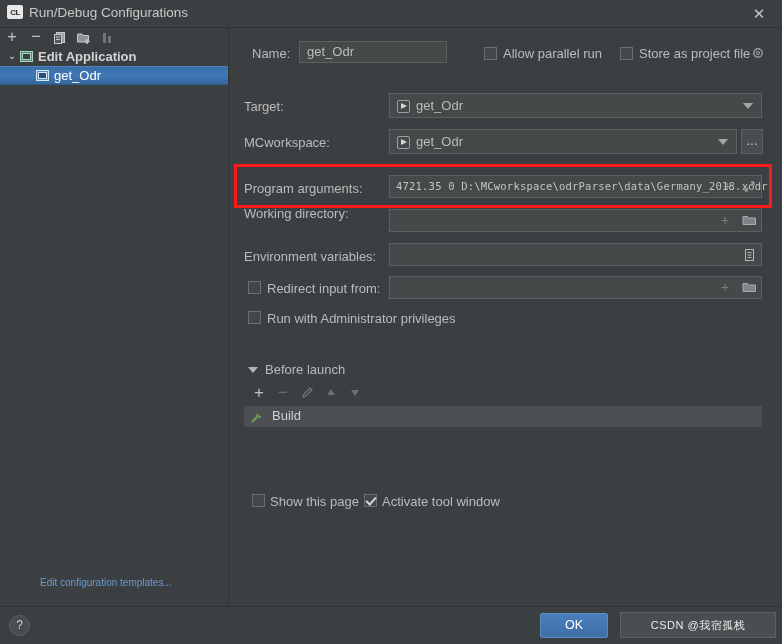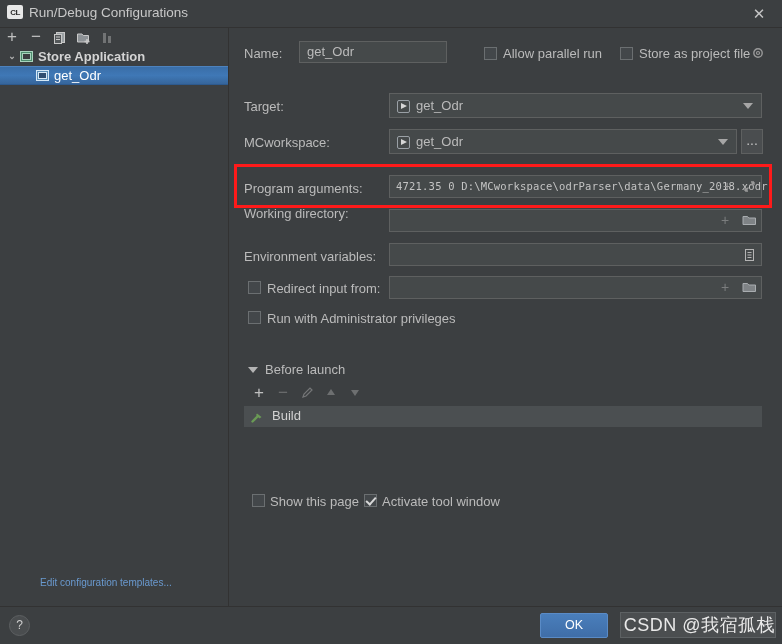--- a/index.html
+++ b/index.html
@@ -297,23 +297,23 @@
     text-align: center;
   }
   .watermark {
     position: absolute;
     left: 620px; top: 612px;
     width: 156px; height: 26px;
     background: #4b4e50;
     border: 1px solid #5d6163;
     box-sizing: border-box;
     color: #e9e9e9;
-    font-size: 18px;
+    font-size: 11px;
     line-height: 24px;
-    text-align: right;
+    text-align: center;
     letter-spacing: .5px;
   }
   .footer-sep {
     position: absolute;
     left: 0; top: 606px;
     width: 782px; height: 1px;
     background: #323232;
   }
 </style>
 </head>
@@ -354,36 +354,36 @@
 
   <div class="tree">
     <div class="tree-row group">
       <span class="tw-arrow">⌄</span>
       <span class="tw-icon">
         <svg width="14" height="13" viewBox="0 0 14 13">
           <rect x="0.5" y="1.5" width="12" height="10" fill="#4e8d6e" stroke="#a9d4bd" stroke-width="1"></rect>
           <rect x="2.5" y="3.5" width="8" height="6" fill="#3c3f41" stroke="#a9d4bd" stroke-width="1"></rect>
         </svg>
       </span>
-      <span class="tw-label">Store Application</span>
+      <span class="tw-label">Edit Application</span>
     </div>
     <div class="tree-row selected">
       <span class="tw-icon">
         <svg width="14" height="13" viewBox="0 0 14 13">
           <rect x="0.5" y="1.5" width="12" height="10" fill="#5b8fb9" stroke="#d6e9f7" stroke-width="1"></rect>
           <rect x="2.5" y="3.5" width="8" height="6" fill="#2f4f72" stroke="#d6e9f7" stroke-width="1"></rect>
         </svg>
       </span>
       <span class="tw-label">get_Odr</span>
     </div>
   </div>
 
   <div class="left-divider"></div>
 
-  <div class="lbl" style="left:244px; top:46px;">Name:</div>
+  <div class="lbl" style="left:252px; top:46px;">Name:</div>
   <div class="field" style="left:299px; top:41px; width:148px; height:22px; line-height:20px;">
     <span class="field-text" style="line-height:20px;">get_Odr</span>
   </div>
 
   <div class="cb" style="left:484px; top:47px;"></div>
   <div class="lbl" style="left:503px; top:46px;">Allow parallel run</div>
 
   <div class="cb" style="left:620px; top:47px;"></div>
   <div class="lbl" style="left:639px; top:46px;">Store as project file</div>
   <div style="position:absolute; left:751px; top:46px;">

